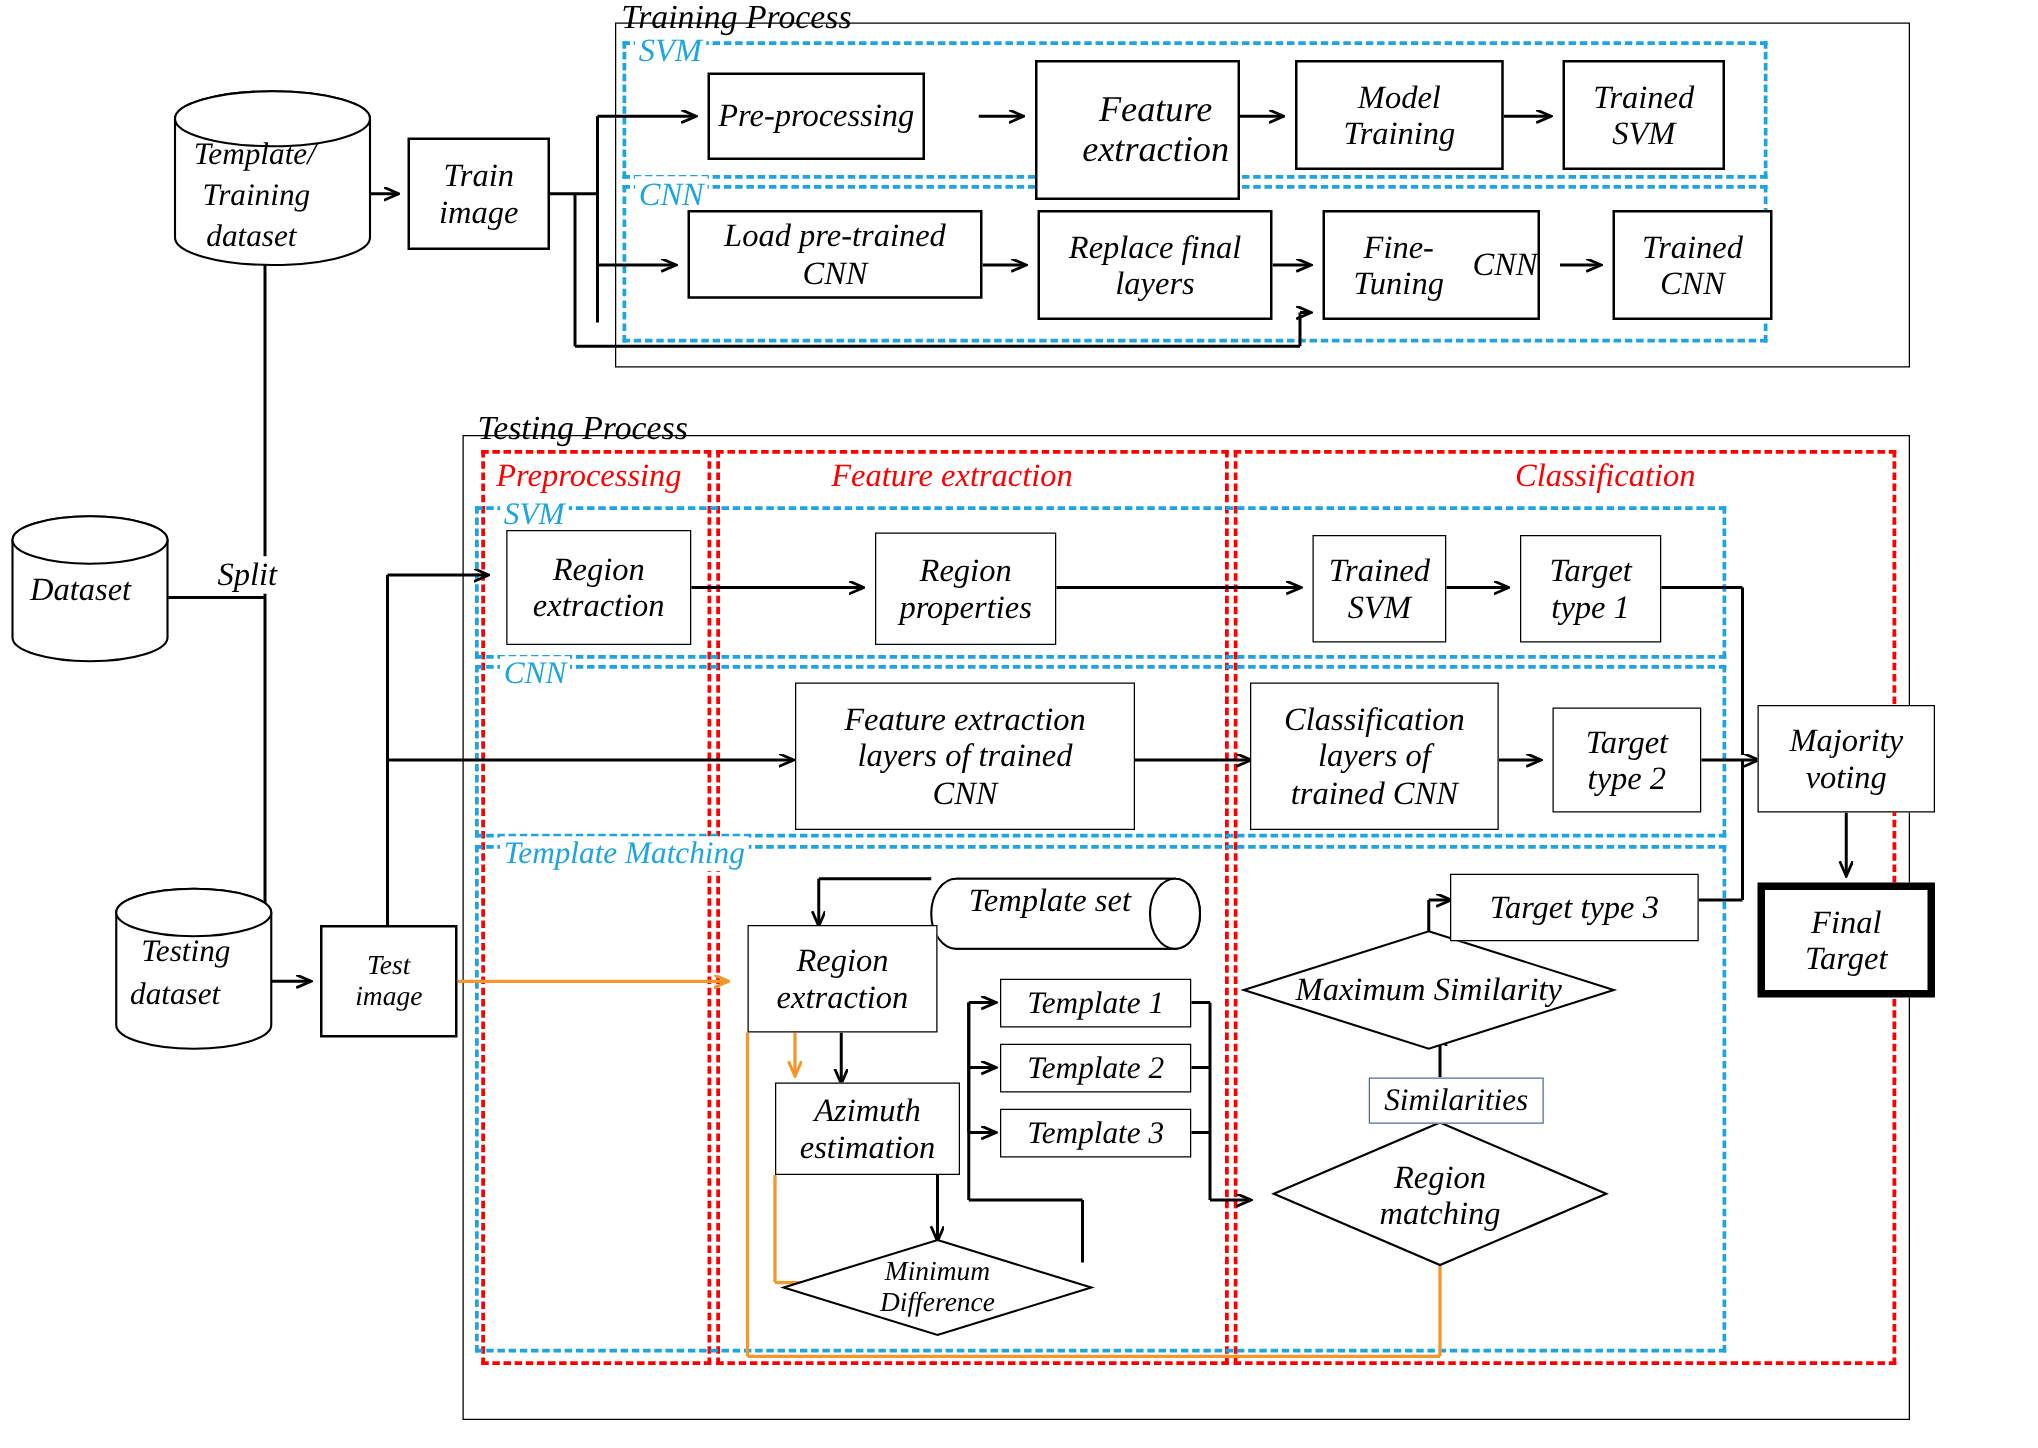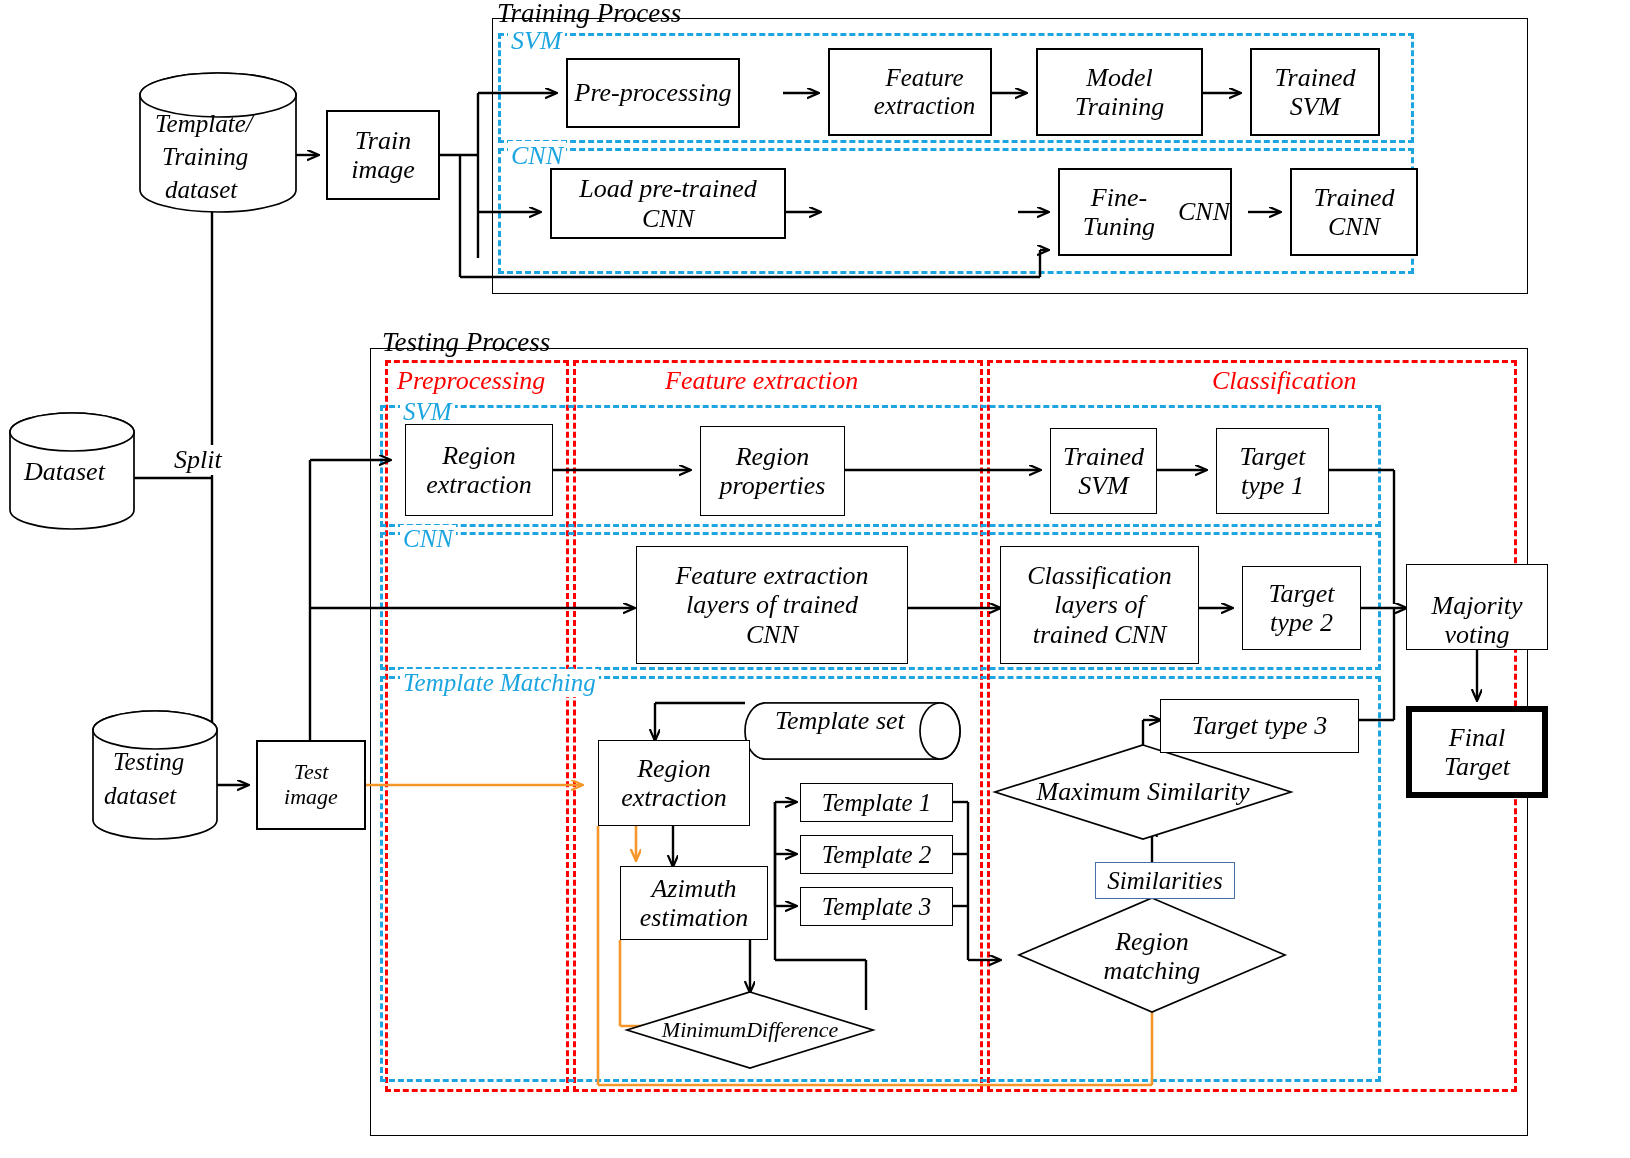--- a/index.html
+++ b/index.html
@@ -237,40 +237,44 @@
 
   <div class="node" style="left:326px; top:110px; width:114px; height:90px; flex-direction:column; font-size:26px;">
     <span>Train</span>
     <span>image</span>
   </div>
 
   <div class="node" style="left:566px; top:58px; width:174px; height:70px; font-size:26px;">
     <span>Pre-processing</span>
   </div>
 
-  <div class="node" style="left:828px; top:48px; width:164px; height:88px; flex-direction:column; font-size:25px;padding-left:29px;">
+  <div class="node" style="left:828px; top:48px; width:164px; height:112px; flex-direction:column; font-size:29px;padding-left:29px;">
     <span>Feature</span>
     <span>extraction</span>
   </div>
 
   <div class="node" style="left:1036px; top:48px; width:167px; height:88px; flex-direction:column; font-size:26px;">
     <span>Model</span>
     <span>Training</span>
   </div>
 
   <div class="node" style="left:1250px; top:48px; width:130px; height:88px; flex-direction:column; font-size:26px;">
     <span>Trained</span>
     <span>SVM</span>
   </div>
 
   <div class="node" style="left:550px; top:168px; width:236px; height:71px; flex-direction:column; font-size:26px;">
     <span>Load pre-trained</span>
     <span>CNN</span>
   </div>
 
+  <div class="node" style="left:830px; top:168px; width:188px; height:88px; flex-direction:column; font-size:26px;">
+    <span>Replace final</span>
+    <span>layers</span>
+  </div>
 
   <div class="node" style="left:1058px; top:168px; width:174px; height:88px; flex-direction:row; font-size:26px;">
     <span>Fine-Tuning</span>
     <span>CNN</span>
   </div>
 
   <div class="node" style="left:1290px; top:168px; width:128px; height:88px; flex-direction:column; font-size:26px;">
     <span>Trained</span>
     <span>CNN</span>
   </div>
@@ -338,35 +342,35 @@
   </div>
 
   <div class="node bluebox" style="left:1095px; top:862px; width:140px; height:37px; font-size:25px;">
     <span>Similarities</span>
   </div>
 
   <div class="node thin" style="left:1160px; top:699px; width:199px; height:54px; font-size:26px;">
     <span>Target type 3</span>
   </div>
 
-  <div class="diamond-text" style="left:680px; top:1000px; width:140px; height:60px; font-size:22px;">
+  <div class="diamond-text" style="left:680px; top:1000px; width:140px; height:60px; flex-direction:column; font-size:22px;">
     <span>Minimum</span>
     <span>Difference</span>
   </div>
 
   <div class="diamond-text" style="left:1082px; top:923px; width:140px; height:66px; flex-direction:column; font-size:26px;">
     <span>Region</span>
     <span>matching</span>
   </div>
 
   <div class="diamond-text" style="left:1023px; top:775px; width:240px; height:34px; font-size:26px;">
     <span>Maximum Similarity</span>
   </div>
 
-  <div class="node thin" style="left:1406px; top:564px; width:142px; height:86px; flex-direction:column; font-size:26px;justify-content:flex-end;">
+  <div class="node thin" style="left:1406px; top:564px; width:142px; height:86px; flex-direction:column; font-size:26px;">
     <span>Majority</span>
     <span>voting</span>
   </div>
 
   <div class="node thick" style="left:1406px; top:706px; width:142px; height:92px; flex-direction:column; font-size:26px;">
     <span>Final</span>
     <span>Target</span>
   </div>
 
 </div>

